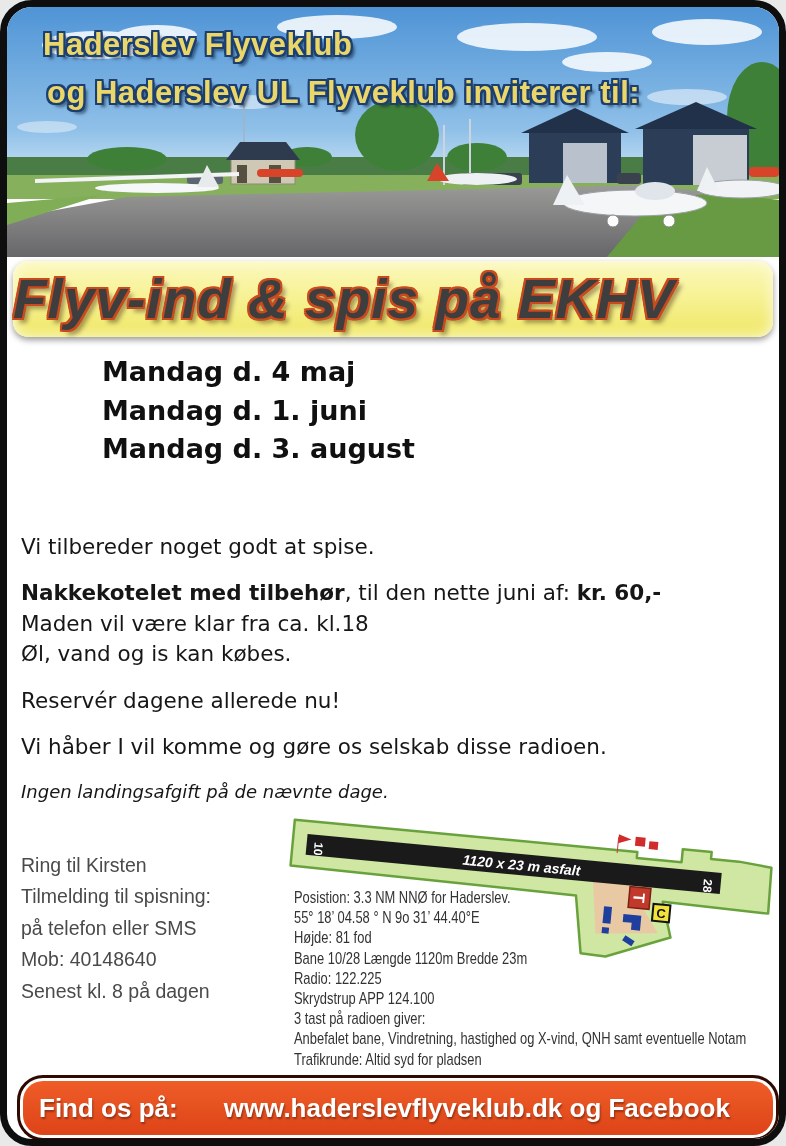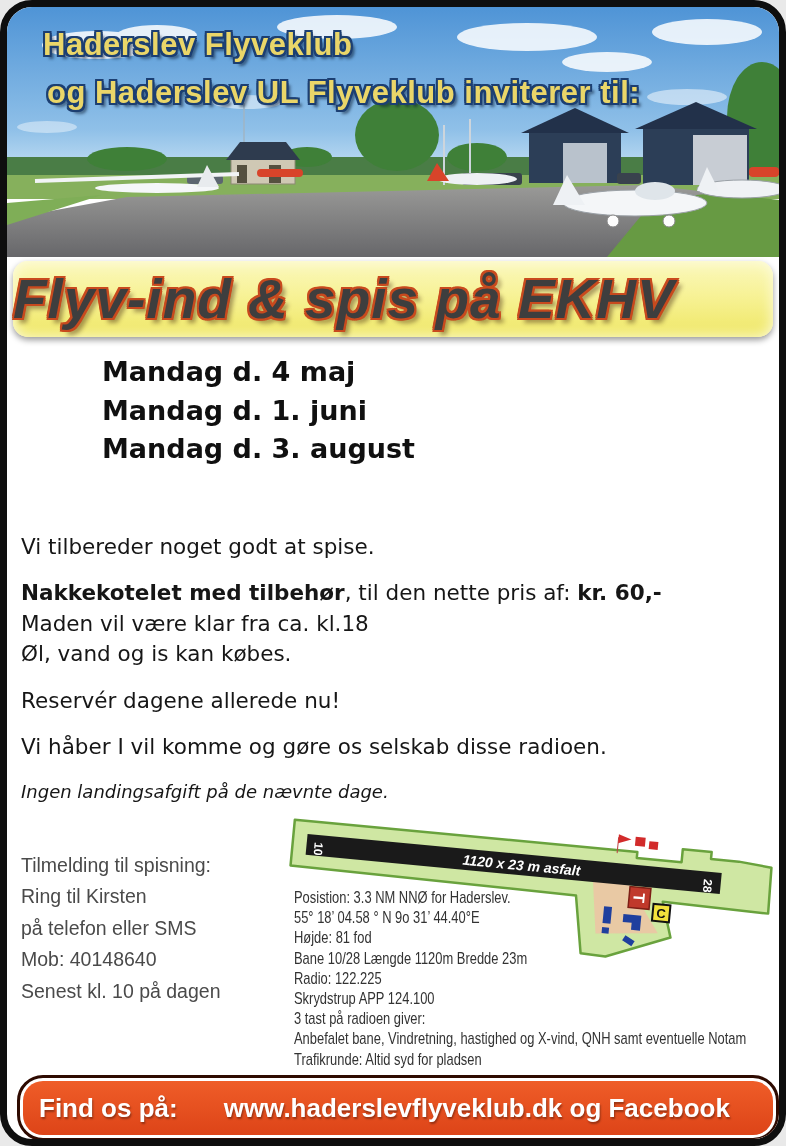--- a/index.html
+++ b/index.html
@@ -166,33 +166,33 @@
     <span class="banner-text">Flyv-ind &amp; spis på EKHV</span>
   </div>
 
   <div class="dates">
     <div>Mandag d. 4 maj</div>
     <div>Mandag d. 1. juni</div>
     <div>Mandag d. 3. august</div>
   </div>
 
   <p class="para p2">Vi tilbereder noget godt at spise.</p>
-  <p class="para p3"><b>Nakkekotelet med tilbehør</b><span>, til den nette pris af: </span><b>kr. 60,-</b></p>
+  <p class="para p3"><b>Nakkekotelet med tilbehør</b><span>, til den nette juni af: </span><b>kr. 60,-</b></p>
   <p class="para p4">Maden vil være klar fra ca. kl.18</p>
   <p class="para p5">Øl, vand og is kan købes.</p>
   <p class="para p6">Reservér dagene allerede nu!</p>
   <p class="para p7">Vi håber I vil komme og gøre os selskab disse radioen.</p>
   <p class="para p8">Ingen landingsafgift på de nævnte dage.</p>
 
   <div class="contact">
+    <div>Ring til Kirsten</div>
     <div>Tilmelding til spisning:</div>
-    <div>Ring til Kirsten</div>
     <div>på telefon eller SMS</div>
     <div>Mob: 40148640</div>
-    <div>Senest kl. 10 på dagen</div>
+    <div>Senest kl. 8 på dagen</div>
   </div>
 
   <svg class="diagram" viewBox="0 0 486 152">
     <g transform="rotate(5.4 10 20)">
       <path d="M 6,11 L 350,11 L 350,17 L 395,17 L 395,4 L 424,4 L 424,11 L 452,11 L 485,14 L 486,60 L 380,58 L 391,93 L 328,118 L 303,117 L 293,60 L 6,57 Z" fill="#cfe7a3" stroke="#69a23d" stroke-width="2.5" stroke-linejoin="round"></path>
       <polygon points="308,40 344,43 378,90 316,96" fill="#eac7a4" opacity=".95"></polygon>
       <rect x="20" y="24" width="416" height="21" fill="#1a1a1a"></rect>
       <text x="236" y="40" text-anchor="middle" font-family="Liberation Sans, sans-serif" font-size="14" font-weight="bold" font-style="italic" fill="#ffffff">1120 x 23 m asfalt</text>
       <text x="37" y="39" transform="rotate(90 33 34)" text-anchor="middle" font-family="Liberation Sans, sans-serif" font-size="12" font-weight="bold" fill="#ffffff">10</text>
       <text x="428" y="39" transform="rotate(90 424 34)" text-anchor="middle" font-family="Liberation Sans, sans-serif" font-size="12" font-weight="bold" fill="#ffffff">28</text>

